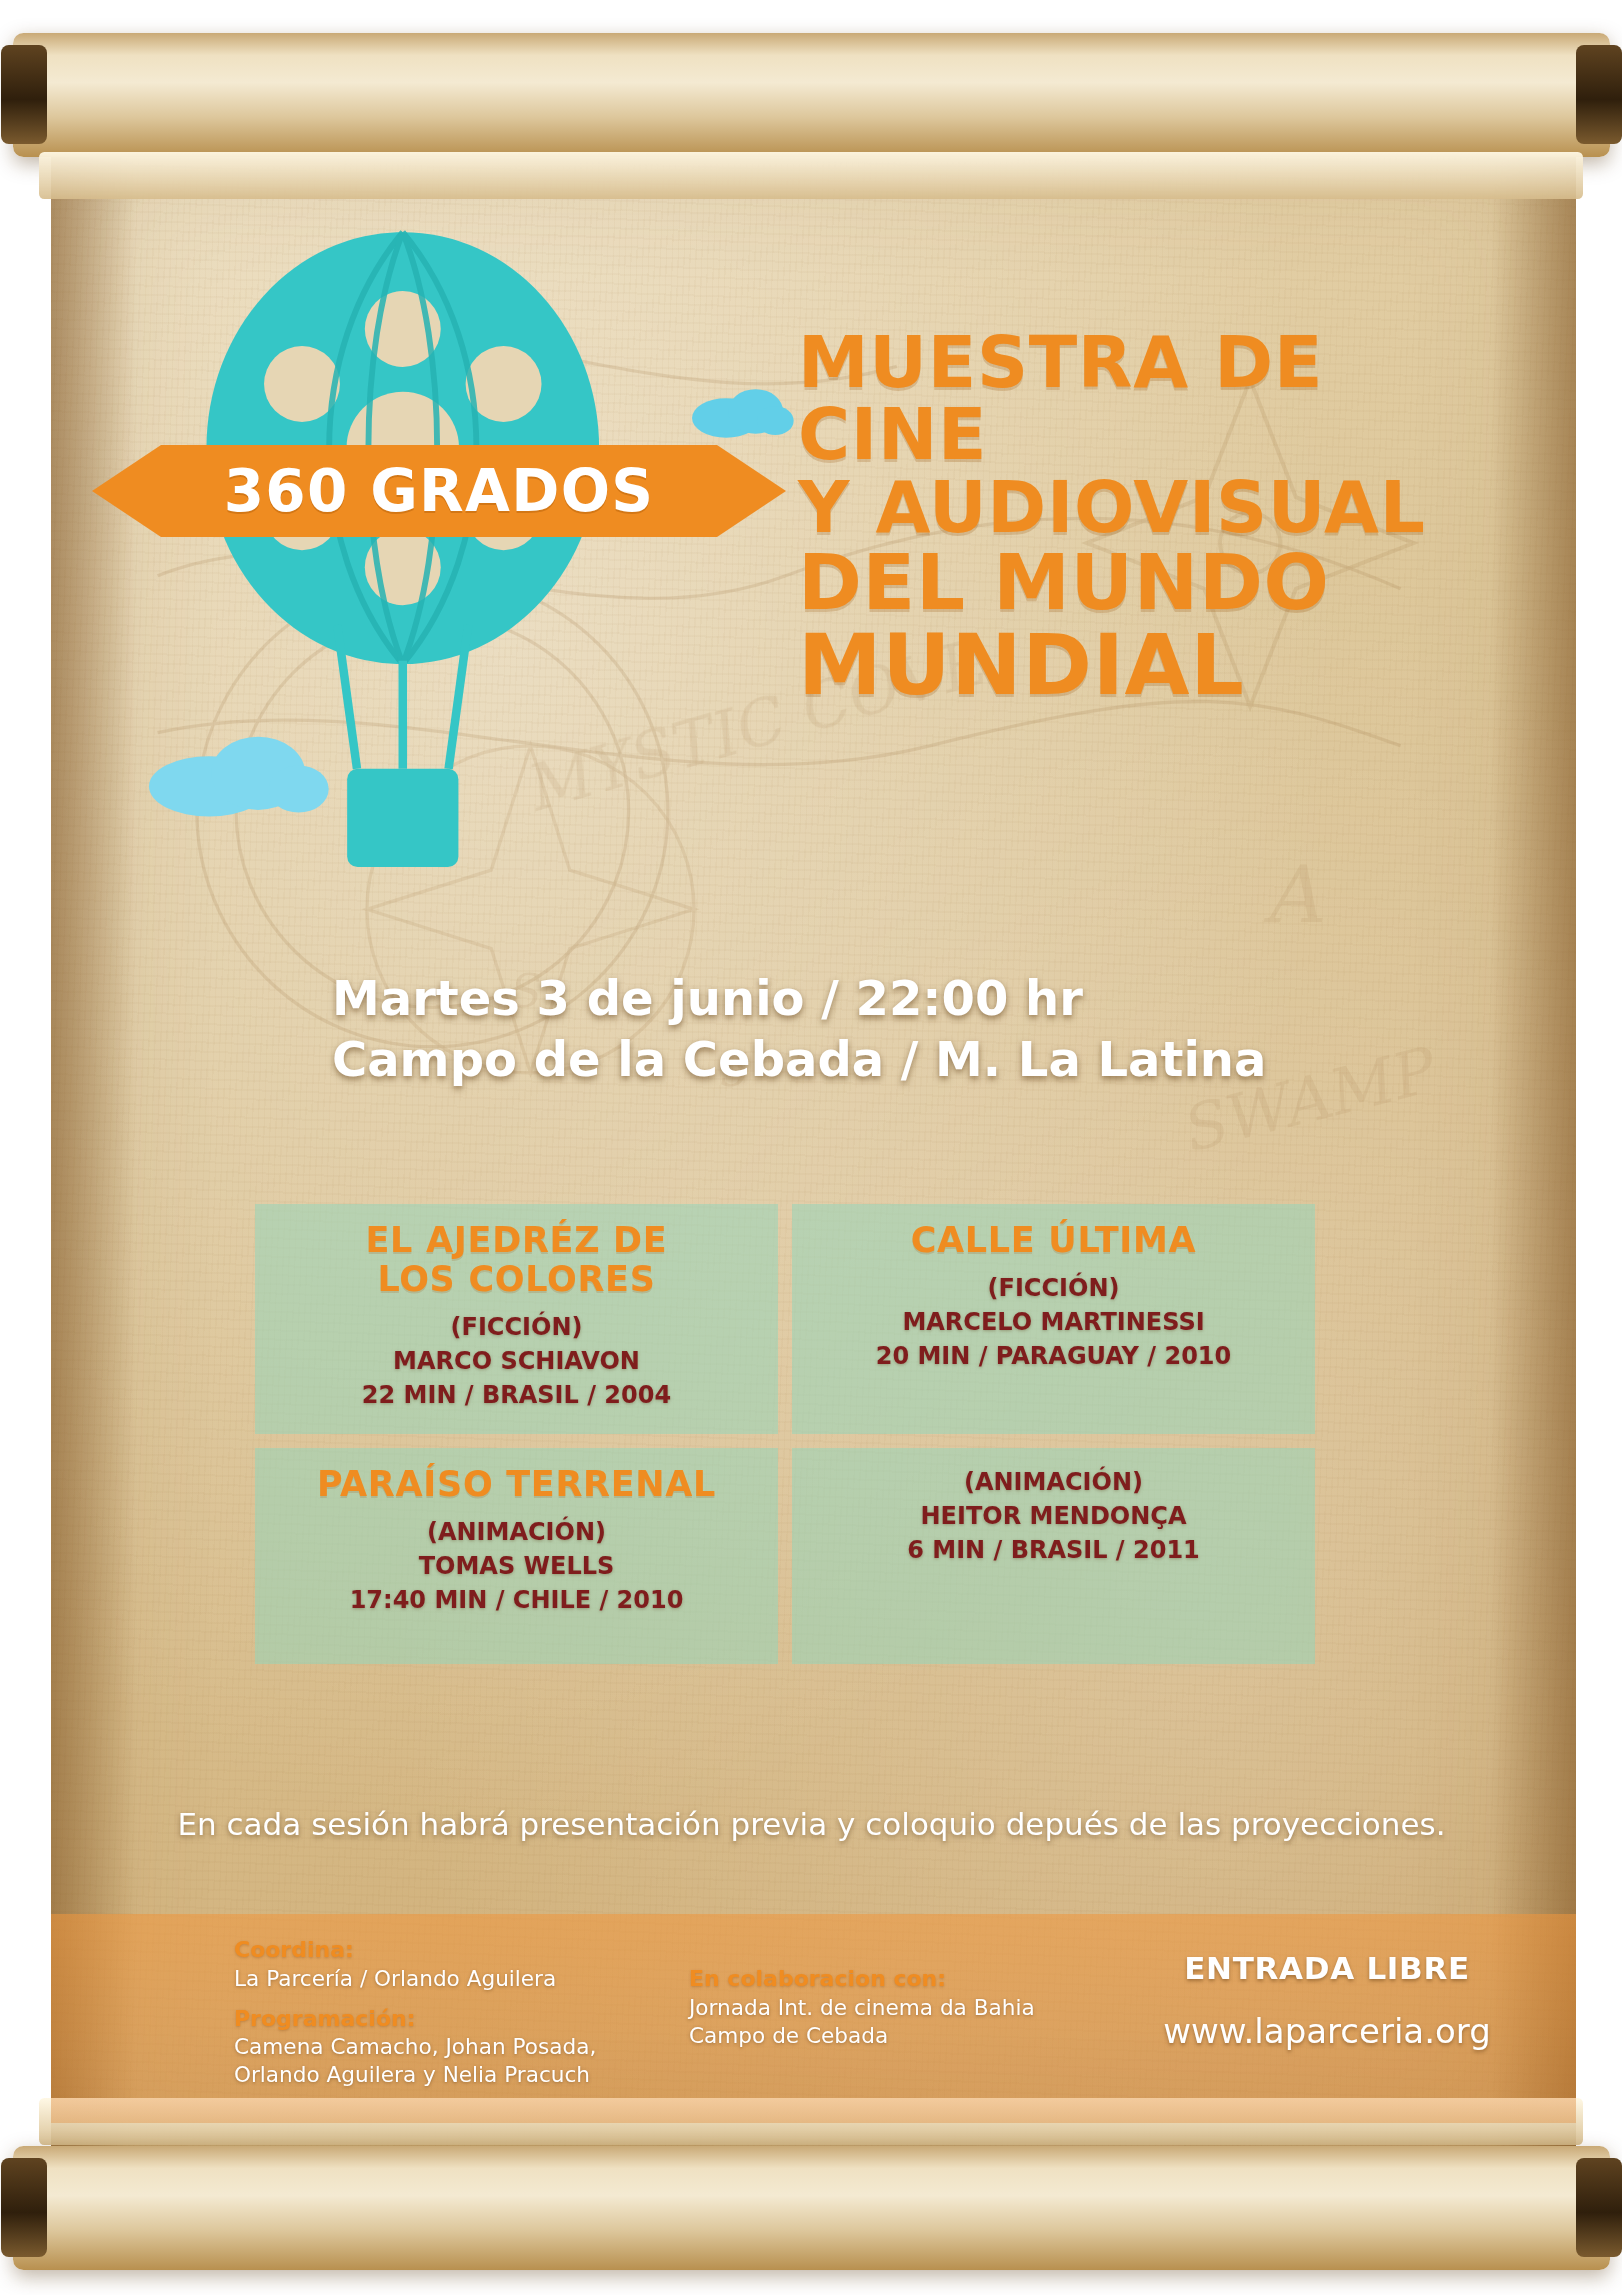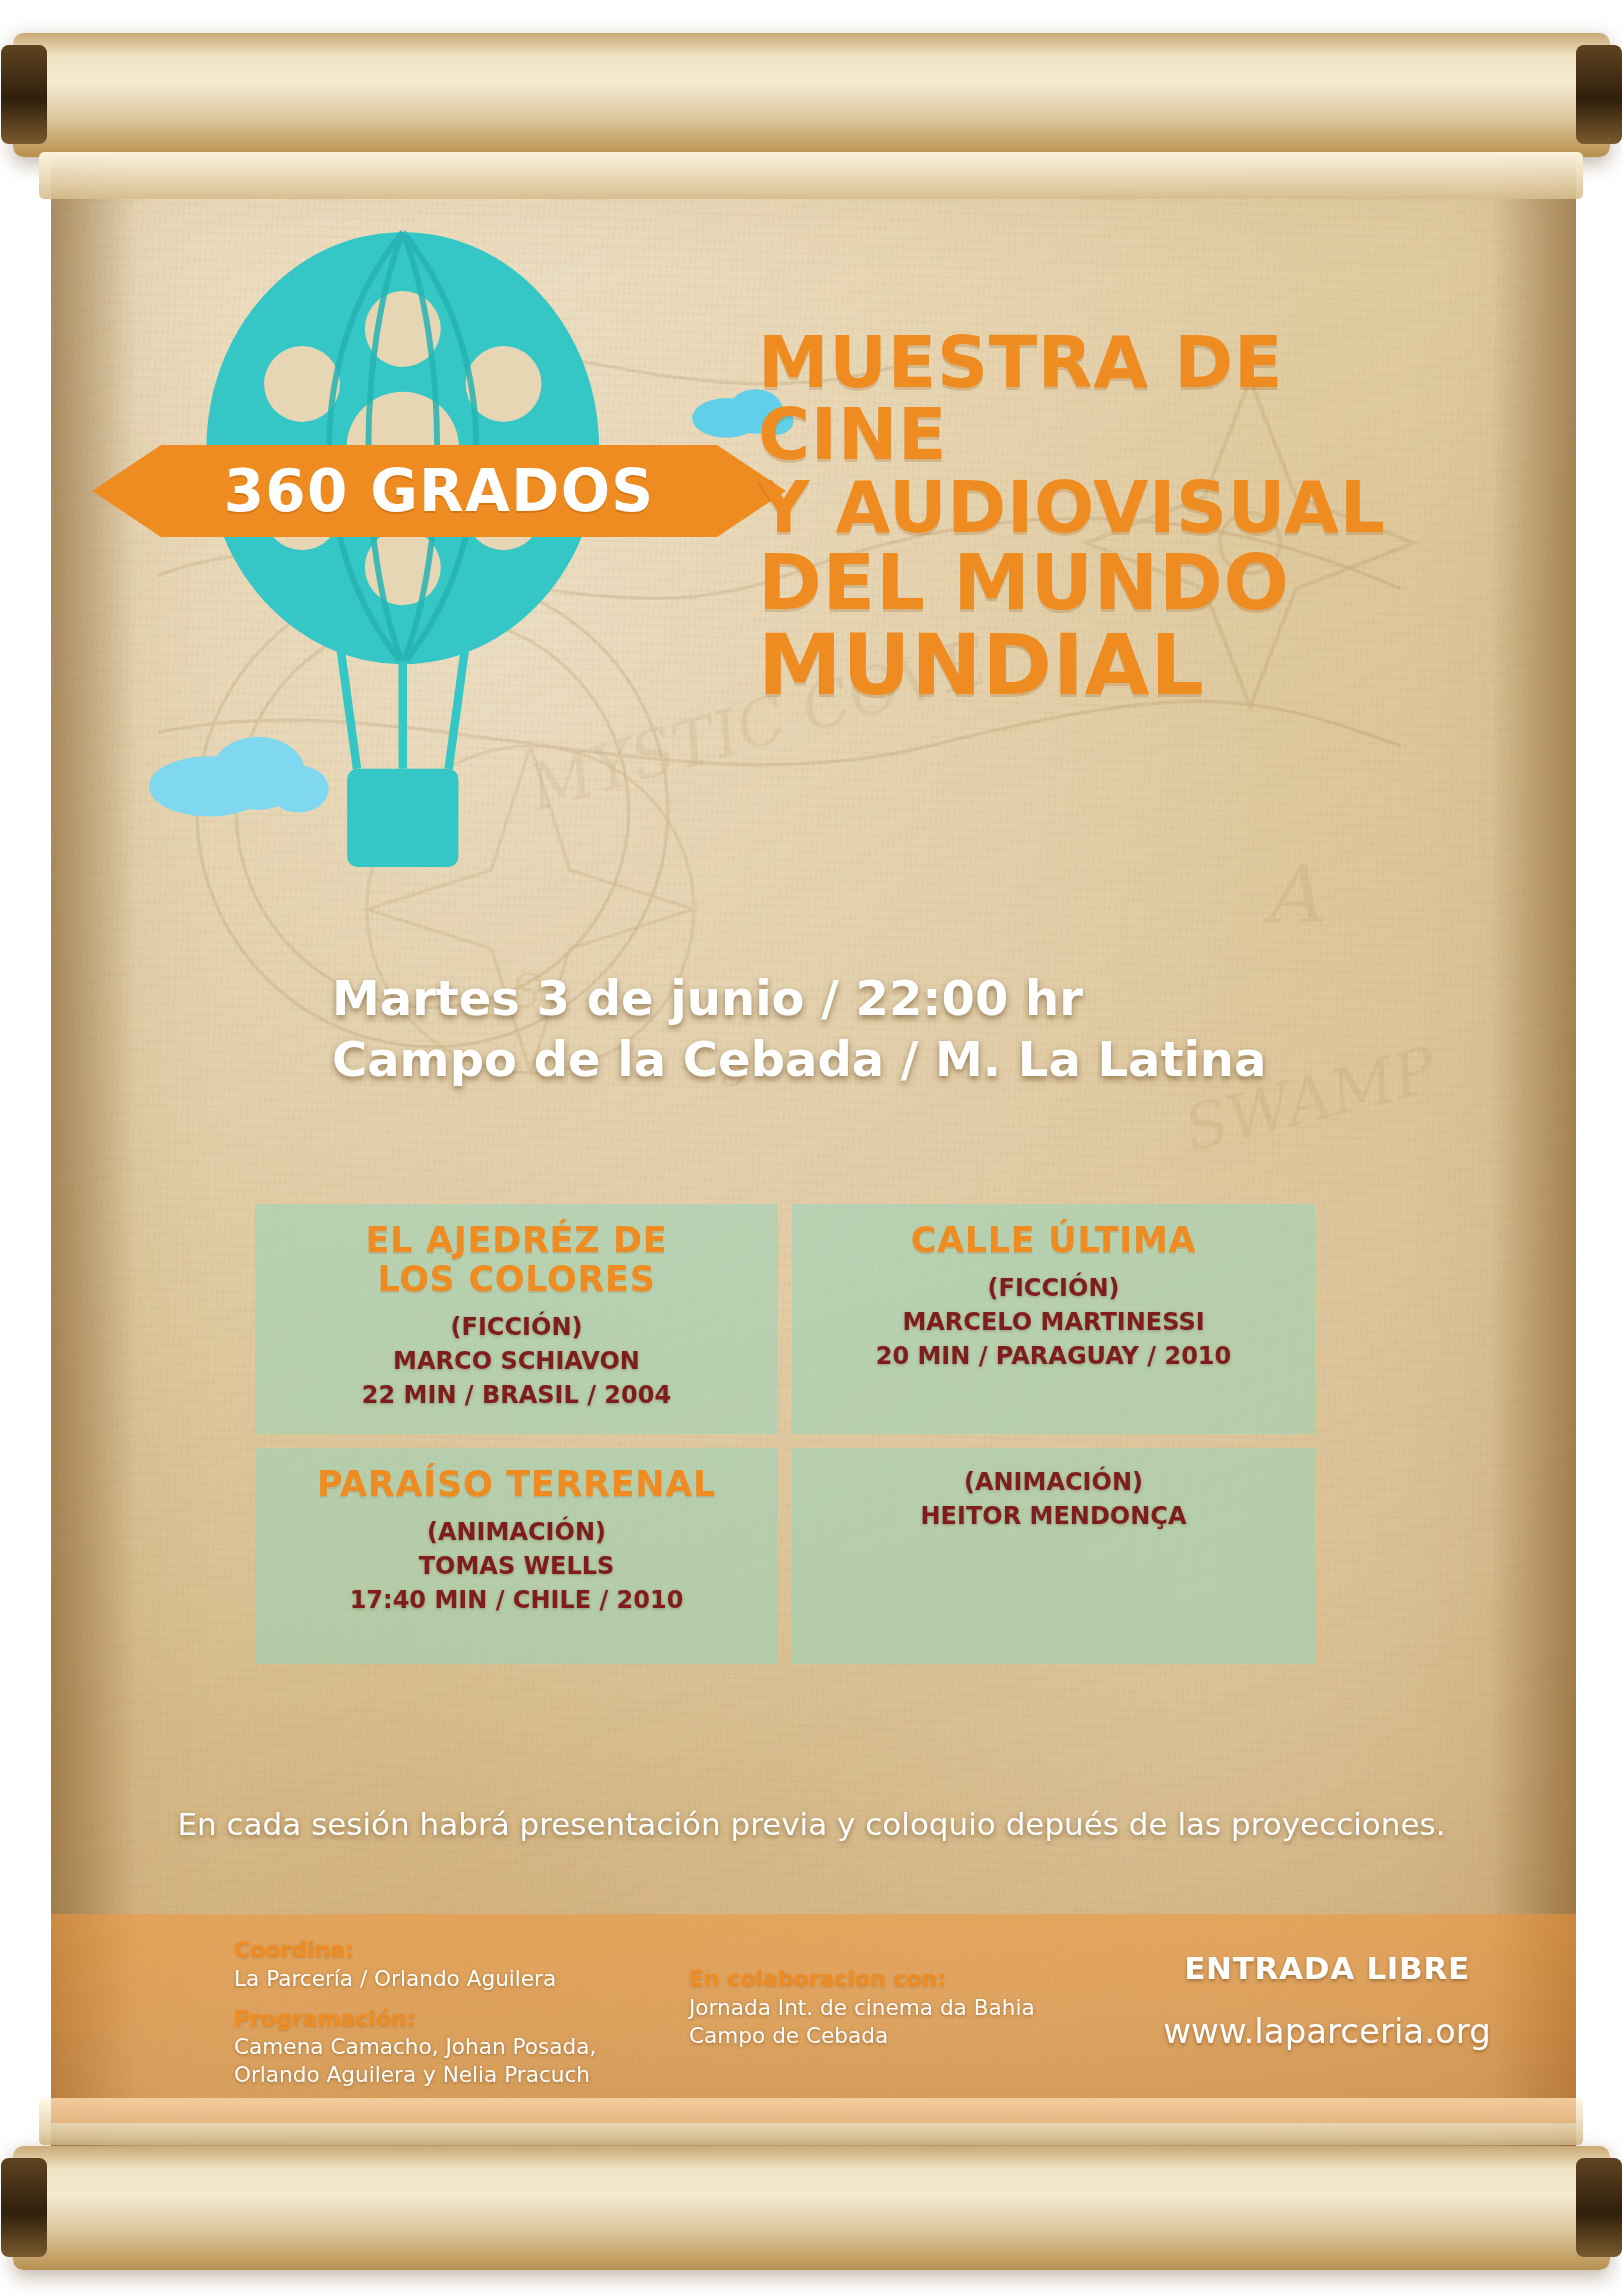--- a/index.html
+++ b/index.html
@@ -135,21 +135,21 @@
     font-weight: bold;
     font-size: 58px;
     letter-spacing: 1.3px;
     text-shadow: 0 2px 0 rgba(160,80,0,0.35);
     font-family: "DejaVu Sans", sans-serif;
   }
 
   
   .headline {
     position: absolute;
-    left: 758px; top: 327px;
+    left: 798px; top: 327px;
     width: 739px;
     text-align: left;
   }
   .headline div {
     color: #ef8c21;
     font-weight: bold;
     font-family: "DejaVu Sans", sans-serif;
     line-height: 1.02;
     letter-spacing: 0.7px;
     text-shadow: 0 3.3px 0 rgba(150,80,10,0.22);
@@ -397,20 +397,21 @@
     </div>
     <div class="film">
       <div class="title">PARAÍSO TERRENAL</div>
       <div class="meta">(ANIMACIÓN)</div>
       <div class="meta">TOMAS WELLS</div>
       <div class="meta">17:40 MIN / CHILE / 2010</div>
     </div>
     <div class="film">
       <div class="meta">(ANIMACIÓN)</div>
       <div class="meta">HEITOR MENDONÇA</div>
+      <div class="meta">6 MIN / BRASIL / 2011</div>
     </div>
   </div>
 
   <div class="note">En cada sesión habrá presentación previa y coloquio depués de las proyecciones.</div>
 
   <div class="footer-band"></div>
   <div class="footer">
     <div class="f-col left">
       <div class="f-head">Coordina:</div>
       <div class="f-text">La Parcería / Orlando Aguilera</div>

